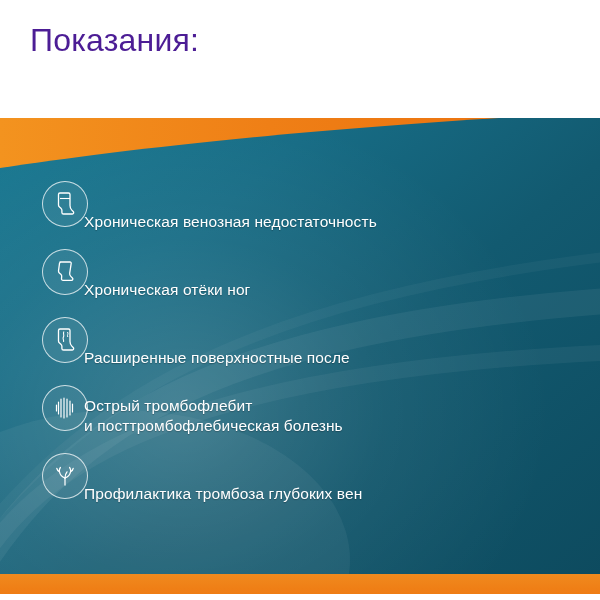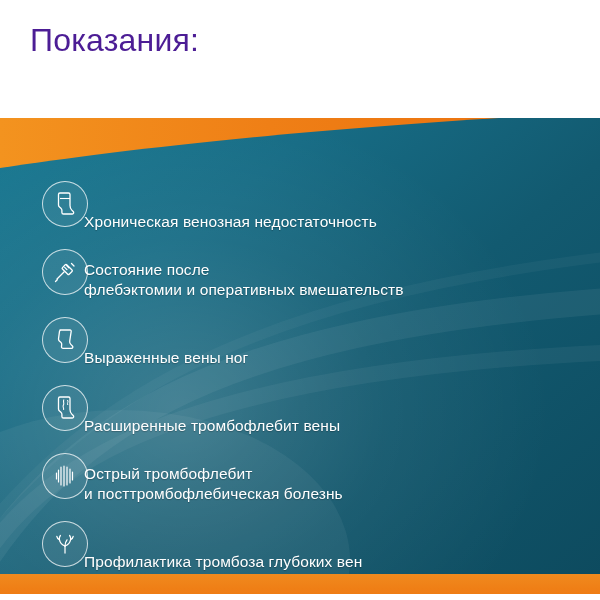--- a/index.html
+++ b/index.html
@@ -173,59 +173,42 @@
         <svg width="26" height="28" viewBox="0 0 26 28">
           <path d="M9.5 3 h7 a1.5 1.5 0 0 1 1.5 1.5 v11 c0 2.2 .6 3.4 1.8 4.6 l1.4 1.4 c.9 .9 .5 2.5 -.9 2.5 h-8.8 a1.6 1.6 0 0 1 -1.6 -1.6 v-2.1 c0 -.9 -.3 -1.5 -1 -2.1 l-1.4 -1.2 c-.7 -.6 -1 -1.2 -1 -2.1 v-10.4 a1.5 1.5 0 0 1 1.5 -1.5 z" fill="none" stroke="#ffffff" stroke-width="1.3" stroke-linejoin="round"></path>
           <path d="M8 8.5 h10" fill="none" stroke="#ffffff" stroke-width="1.1"></path>
         </svg>
       </span>
       <span class="text">
         <span>Хроническая венозная недостаточность</span>
       </span>
     </div>
 
-    <div class="row">
-      <span class="icon-badge">
-        <svg width="28" height="28" viewBox="0 0 28 28">
-          <g stroke="#ffffff" stroke-width="1.3" fill="none" stroke-linecap="round">
-            <path d="M6 21 l7 -7"></path>
-            <rect x="11.5" y="8.5" width="9.5" height="6" rx="1" transform="rotate(45 16.2 11.5)"></rect>
-            <path d="M20.5 5.5 l2.5 2.5"></path>
-            <path d="M4.5 23.5 l1.8 -1.8"></path>
-            <path d="M13.7 9.4 l2.2 2.2 M15.6 7.6 l2.2 2.2"></path>
-          </g>
-        </svg>
-      </span>
-      <span class="text">
-        <span>Состояние после</span>
-        <span class="l2">флебэктомии и оперативных вмешательств</span>
-      </span>
-    </div>
 
     <div class="row">
       <span class="icon-badge">
         <svg width="26" height="28" viewBox="0 0 26 28">
           <path d="M8 4 h10 c.8 0 1.3 .6 1.2 1.4 l-1.5 9.8 c-.2 1.4 .2 2.3 1.1 3.2 l1.6 1.6 c.9 .9 .4 2.4 -.9 2.4 h-8.4 c-1 0 -1.7 -.8 -1.6 -1.8 l.2 -2.2 c.1 -1 -.2 -1.6 -.9 -2.2 l-1.5 -1.3 c-.7 -.6 -.9 -1.2 -.8 -2.1 l1 -7.4 c.1 -.8 .7 -1.4 1.5 -1.4 z" fill="none" stroke="#ffffff" stroke-width="1.3" stroke-linejoin="round"></path>
         </svg>
       </span>
       <span class="text">
-        <span>Выраженные вены ног</span>
+        <span>Хроническая отёки ног</span>
       </span>
     </div>
 
     <div class="row">
       <span class="icon-badge">
         <svg width="26" height="28" viewBox="0 0 26 28">
           <path d="M9.5 3 h7 a1.5 1.5 0 0 1 1.5 1.5 v11 c0 2.2 .6 3.4 1.8 4.6 l1.4 1.4 c.9 .9 .5 2.5 -.9 2.5 h-8.8 a1.6 1.6 0 0 1 -1.6 -1.6 v-2.1 c0 -.9 -.3 -1.5 -1 -2.1 l-1.4 -1.2 c-.7 -.6 -1 -1.2 -1 -2.1 v-10.4 a1.5 1.5 0 0 1 1.5 -1.5 z" fill="none" stroke="#ffffff" stroke-width="1.3" stroke-linejoin="round"></path>
           <path d="M12 5.5 c-1.6 2 .8 3.6 -.6 5.6 c-1.2 1.7 .9 3 .1 4.8" fill="none" stroke="#ffffff" stroke-width="1.1"></path>
           <path d="M15.5 6 c1.3 1.8 -.8 3.2 .3 5" fill="none" stroke="#ffffff" stroke-width="1"></path>
         </svg>
       </span>
       <span class="text">
-        <span>Расширенные тромбофлебит вены</span>
+        <span>Расширенные поверхностные после</span>
       </span>
     </div>
 
     <div class="row">
       <span class="icon-badge">
         <svg width="28" height="28" viewBox="0 0 28 28">
           <g fill="none" stroke="#ffffff" stroke-width="1.2" stroke-linecap="round">
             <path d="M10 5 v18"></path>
             <path d="M13 4 v20"></path>
             <path d="M16 5 v18"></path>

